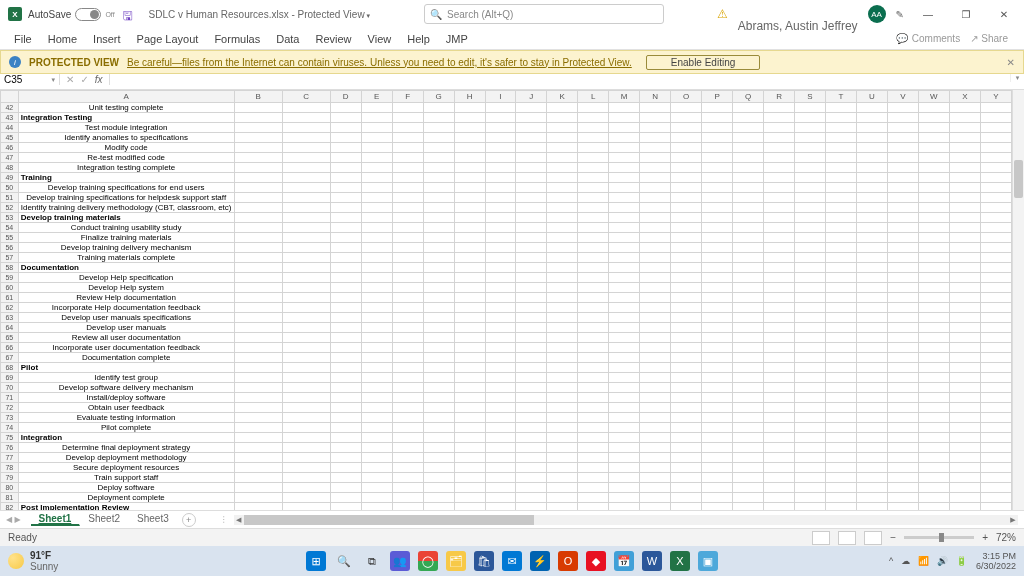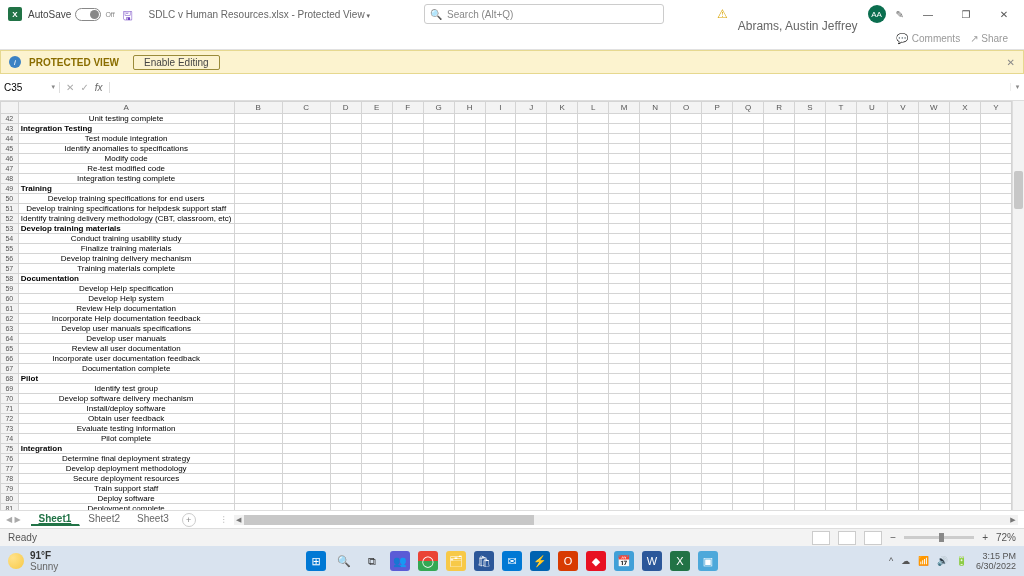--- a/index.html
+++ b/index.html
@@ -25,25 +25,25 @@
 
 .ribbon-tabs { height: 22px; display: flex; align-items: center; padding: 0 6px; font-size: 11px; color: #444; border-bottom: 1px solid #e1e1e1; }
 .ribbon-tabs .tab { padding: 0 8px; height: 100%; display: flex; align-items: center; }
 .ribbon-right { margin-left: auto; display: flex; gap: 10px; color: #999; font-size: 10px; padding-right: 10px; }
 
 
 .pv-bar { height: 24px; background: #fcf3cf; border: 1px solid #e6d88f; display: flex; align-items: center; padding: 0 8px; font-size: 10px; color: #555; gap: 8px; }
 .pv-icon { width: 12px; height: 12px; border-radius: 50%; background: #3b82c4; color: #fff; font-size: 8px; display: flex; align-items: center; justify-content: center; font-style: italic; }
 .pv-label { font-weight: bold; color: #8a6d00; }
 .pv-msg { text-decoration: underline; color: #8a6d00; }
-.pv-btn { border: 1px solid #9a8b3a; background: #fcf3cf; border-radius: 2px; padding: 1px 10px; font-size: 10px; margin-left: 6px; color: #444; }
+.pv-btn { border: 1px solid #9a8b3a; background: #fcf3cf; border-radius: 2px; padding: 1px 24px; font-size: 10px; margin-left: 6px; color: #444; }
 .pv-close { margin-left: auto; color: #888; font-size: 10px; }
 
 
-.fx-row { height: 27px; display: flex; align-items: center; border-bottom: 1px solid #ddd; font-size: 10px; }
+.fx-row { height: 16px; display: flex; align-items: flex-start; border-bottom: 1px solid #ddd; font-size: 10px; }
 .name-box { width: 60px; border-right: 1px solid #ddd; display: flex; align-items: center; padding: 0 4px; }
 .name-box .dd { margin-left: auto; font-size: 7px; color: #888; }
 .fx-btns { display: flex; align-items: center; gap: 6px; padding: 0 6px; color: #aaa; border-right: 1px solid #ddd; }
 .fx-label { font-style: italic; color: #666; }
 .fx-input { flex: 1; padding: 0 6px; display: flex; align-items: center; }
 .fx-drop { width: 14px; display: flex; align-items: center; justify-content: center; color: #888; font-size: 7px; border-left: 1px solid #eee; }
 
 
 .grid-wrap { flex: 1; display: flex; overflow: hidden; position: relative; }
 .grid { flex: 1; overflow: hidden; background: #fff; position: relative; }
@@ -110,29 +110,42 @@
     <span class="user-name">Abrams, Austin Jeffrey</span>
     <div class="avatar">AA</div>
     <span style="color:#666">✎</span>
     <div class="win-btn">—</div>
     <div class="win-btn">❐</div>
     <div class="win-btn">✕</div>
   </div>
 </div>
 
 <div class="ribbon-tabs">
+  <div id="ribbon-slot" style="display: flex;">
+      <div class="tab">File</div>
+      <div class="tab">Home</div>
+      <div class="tab">Insert</div>
+      <div class="tab">Page Layout</div>
+      <div class="tab">Formulas</div>
+      <div class="tab">Data</div>
+      <div class="tab">Review</div>
+      <div class="tab">View</div>
+      <div class="tab">Help</div>
+      <div class="tab">JMP</div>
+    </div>
   <div class="ribbon-right">
     <span>💬 <span>Comments</span></span>
     <span>↗ <span>Share</span></span>
   </div>
 </div>
 
 <div class="pv-bar">
   <div class="pv-icon">i</div>
   <span class="pv-label">PROTECTED VIEW</span>
+  <span class="pv-msg">Be careful—files from the Internet can contain viruses. Unless you need to edit, it's safer to stay in Protected View.</span>
   <button class="pv-btn">Enable Editing</button>
   <span class="pv-close">✕</span>
 </div>
 
 <div class="fx-row">
   <div class="name-box">
     <span>C35</span>
       <span class="dd">▾</span>
   </div>
   <div class="fx-btns">

